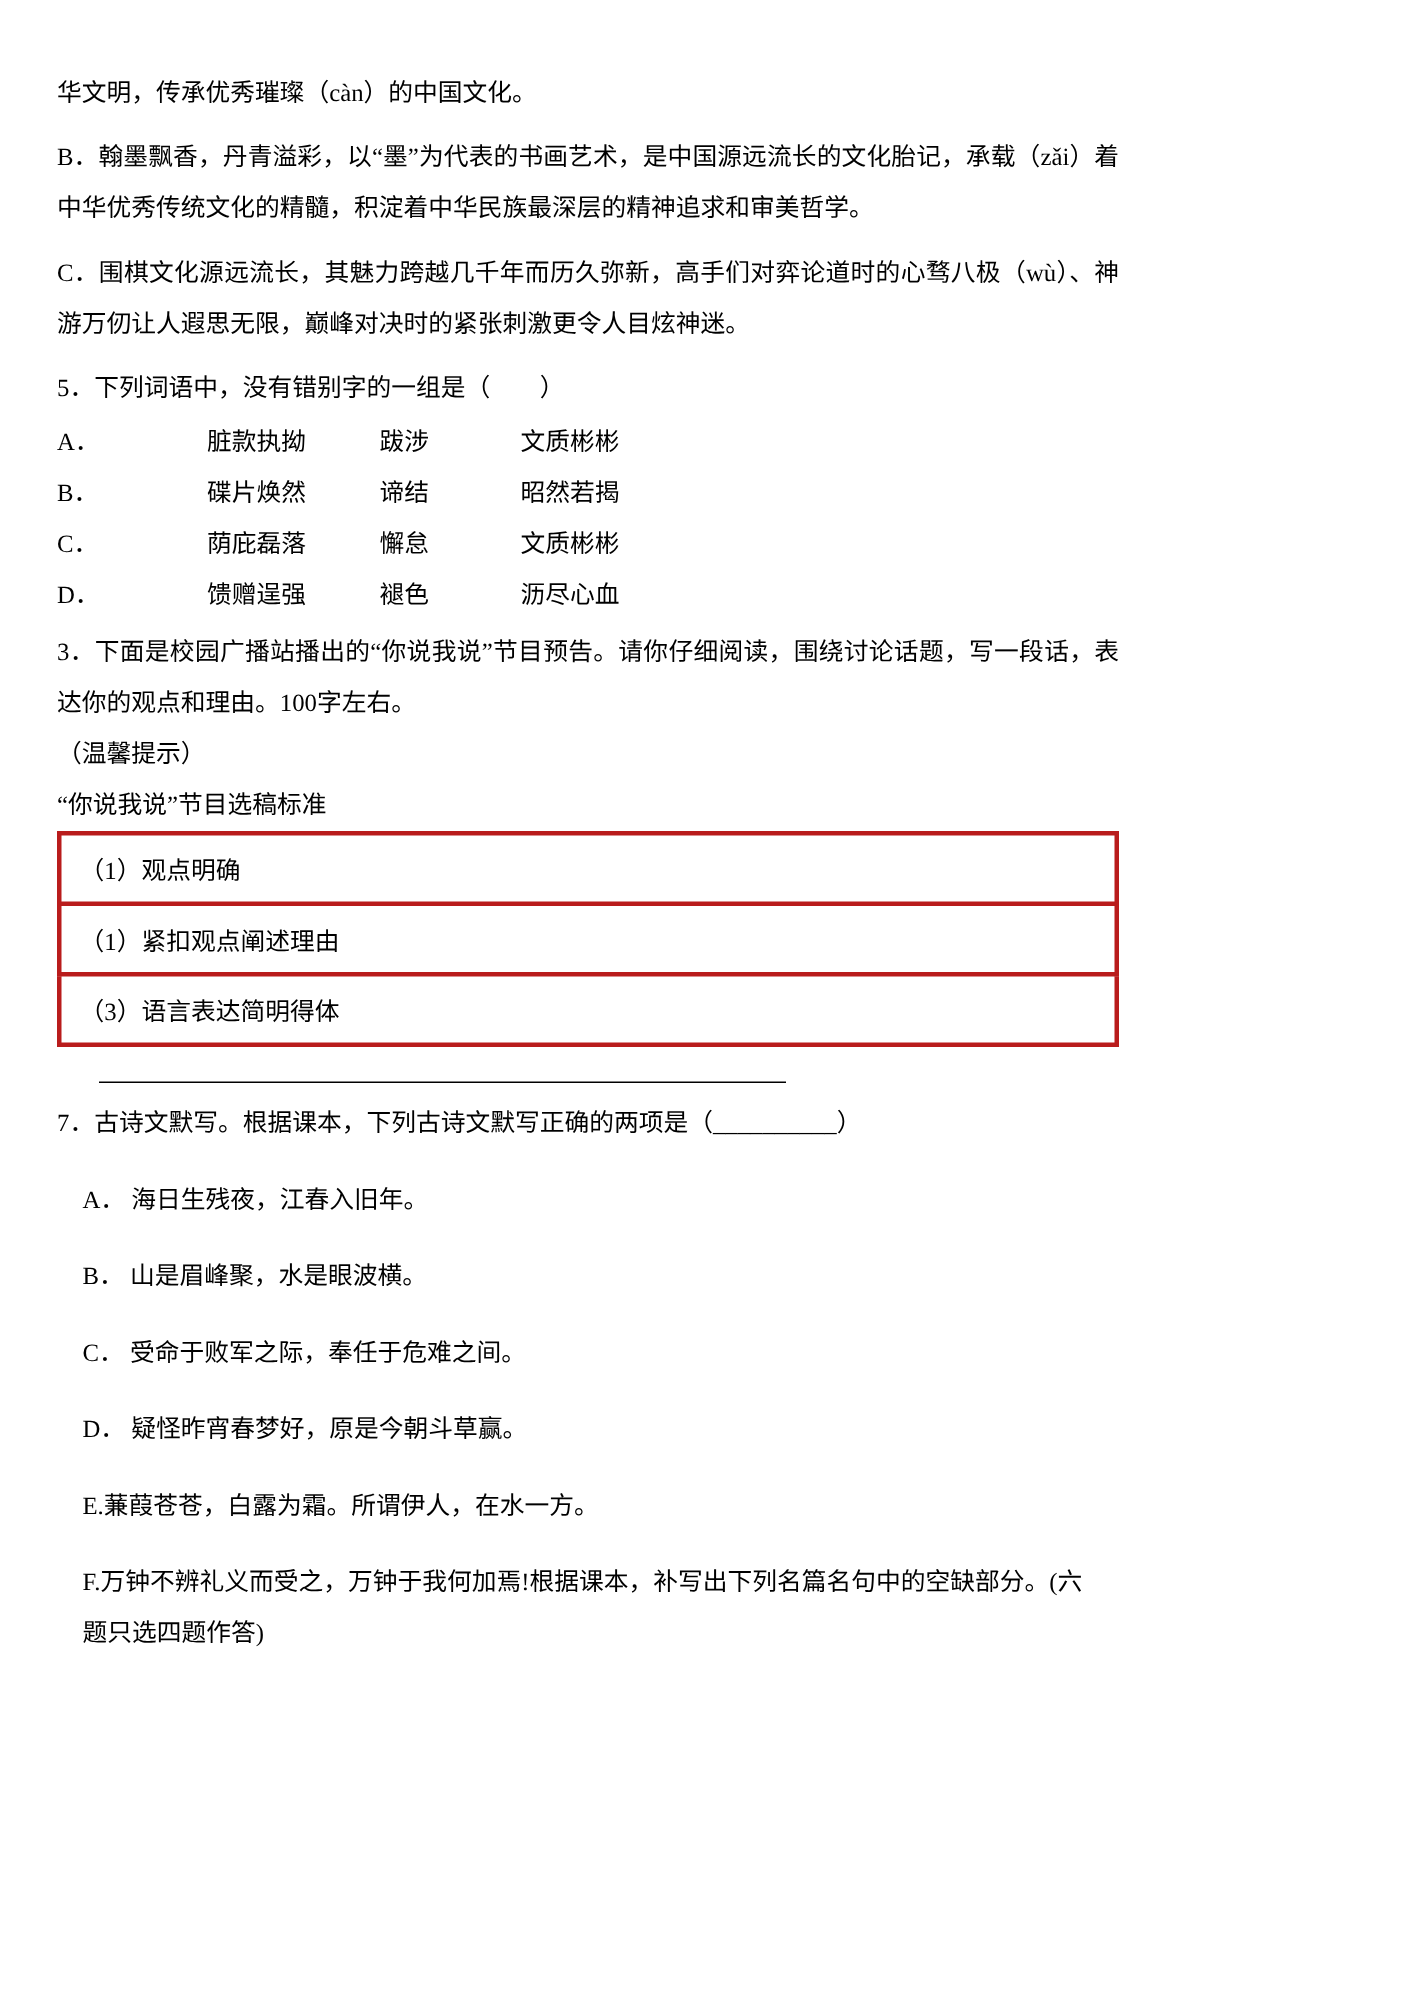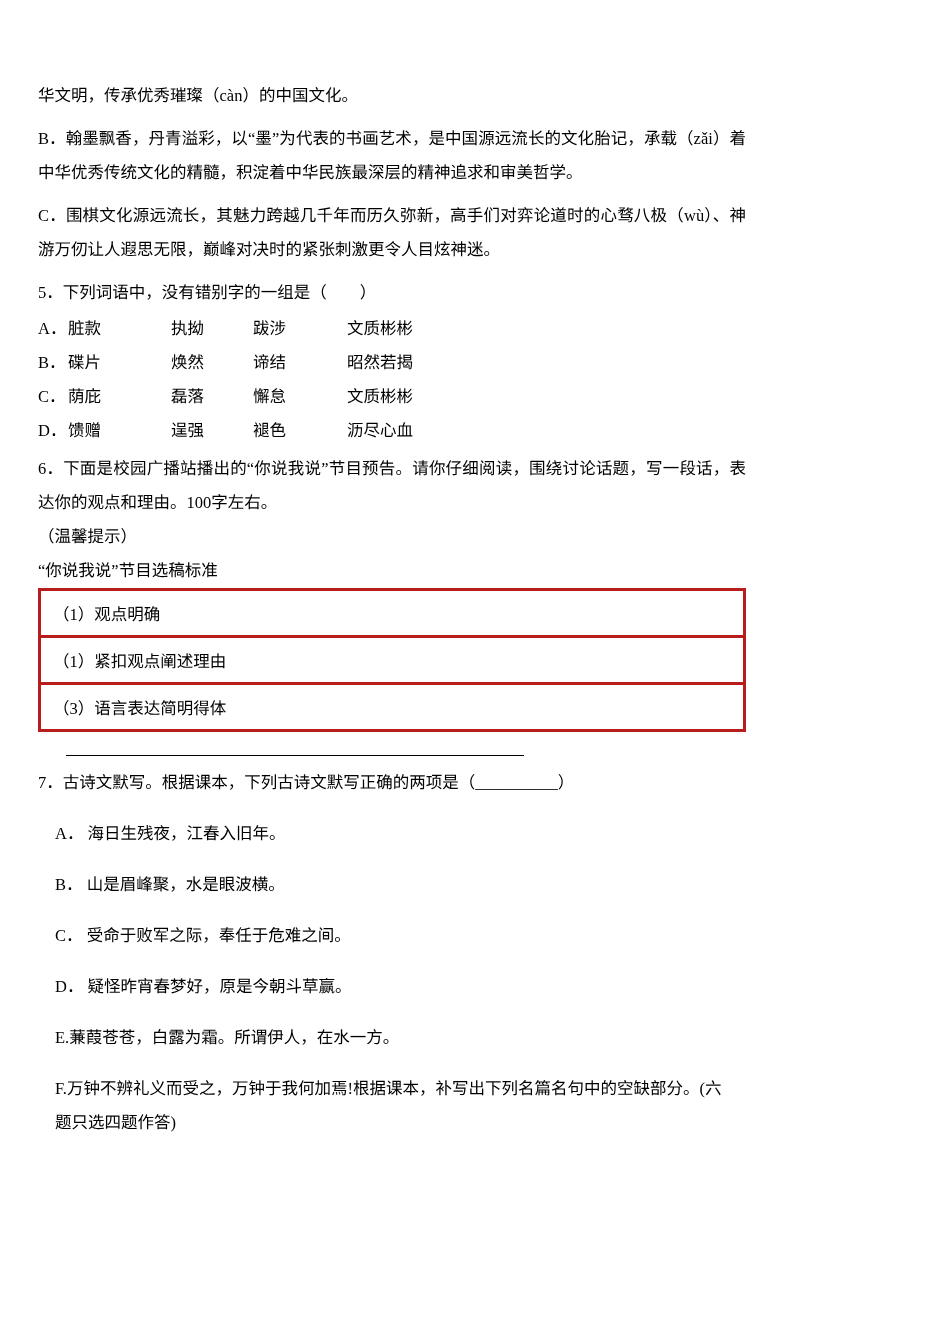--- a/index.html
+++ b/index.html
@@ -7,37 +7,37 @@
   body {
     width: 950px;
     min-height: 1344px;
     background: #ffffff;
     color: #000000;
     font-family: "Liberation Serif", "DejaVu Serif", serif;
   }
   .page {
     width: 784px;
     min-height: 1344px;
-    padding: 79px 38px 60px 38px;
+    padding: 45px 38px 60px 38px;
   }
   .para {
     font-size: 16.5px;
     line-height: 34px;
     margin: 0 0 9px 0;
     text-align: justify;
     text-align-last: left;
   }
   .q5-stem { margin: 0 0 2px 0; }
   .word-row {
     display: flex;
     font-size: 16.5px;
     line-height: 34px;
   }
   .word-row .wlabel { width: 30px; flex: 0 0 auto; }
-  .word-row .w1 { width: 103px; flex: 0 0 auto; }
+  .word-row .w1 { width: 103px; flex: 0 0 auto; text-align: right; }
   .word-row .w2 { width: 82px; flex: 0 0 auto; }
   .word-row .w3 { width: 94px; flex: 0 0 auto; }
   .word-row .w4 { flex: 1 1 auto; }
   .q6-stem { margin: 4px 0 0 0; }
   .passage {
     text-indent: 2em;
     letter-spacing: 1.2px;
     line-height: 36.5px;
     margin: 2px 0 0 0;
   }
@@ -101,21 +101,21 @@
     <span class="w w4">文质彬彬</span>
   </div>
   <div class="word-row">
     <span class="wlabel">D．</span>
     <span class="w w1">馈赠</span>
     <span class="w w2">逞强</span>
     <span class="w w3">褪色</span>
     <span class="w w4">沥尽心血</span>
   </div>
 
-  <p class="para q6-stem">6．下面是校园广播站播出的“你说我说”节目预告。请你仔细阅读，围绕讨论话题，写一段话，表达你的观点和理由。100字左右。</p>
+  <p class="para q6-stem">3．下面是校园广播站播出的“你说我说”节目预告。请你仔细阅读，围绕讨论话题，写一段话，表达你的观点和理由。100字左右。</p>
   <p class="para tip">（温馨提示）</p>
   <p class="para criteria-title">“你说我说”节目选稿标准</p>
 
   <table class="criteria">
     <tbody>
       <tr>
         <td>（1）观点明确</td>
       </tr>
       <tr>
         <td>（1）紧扣观点阐述理由</td>

